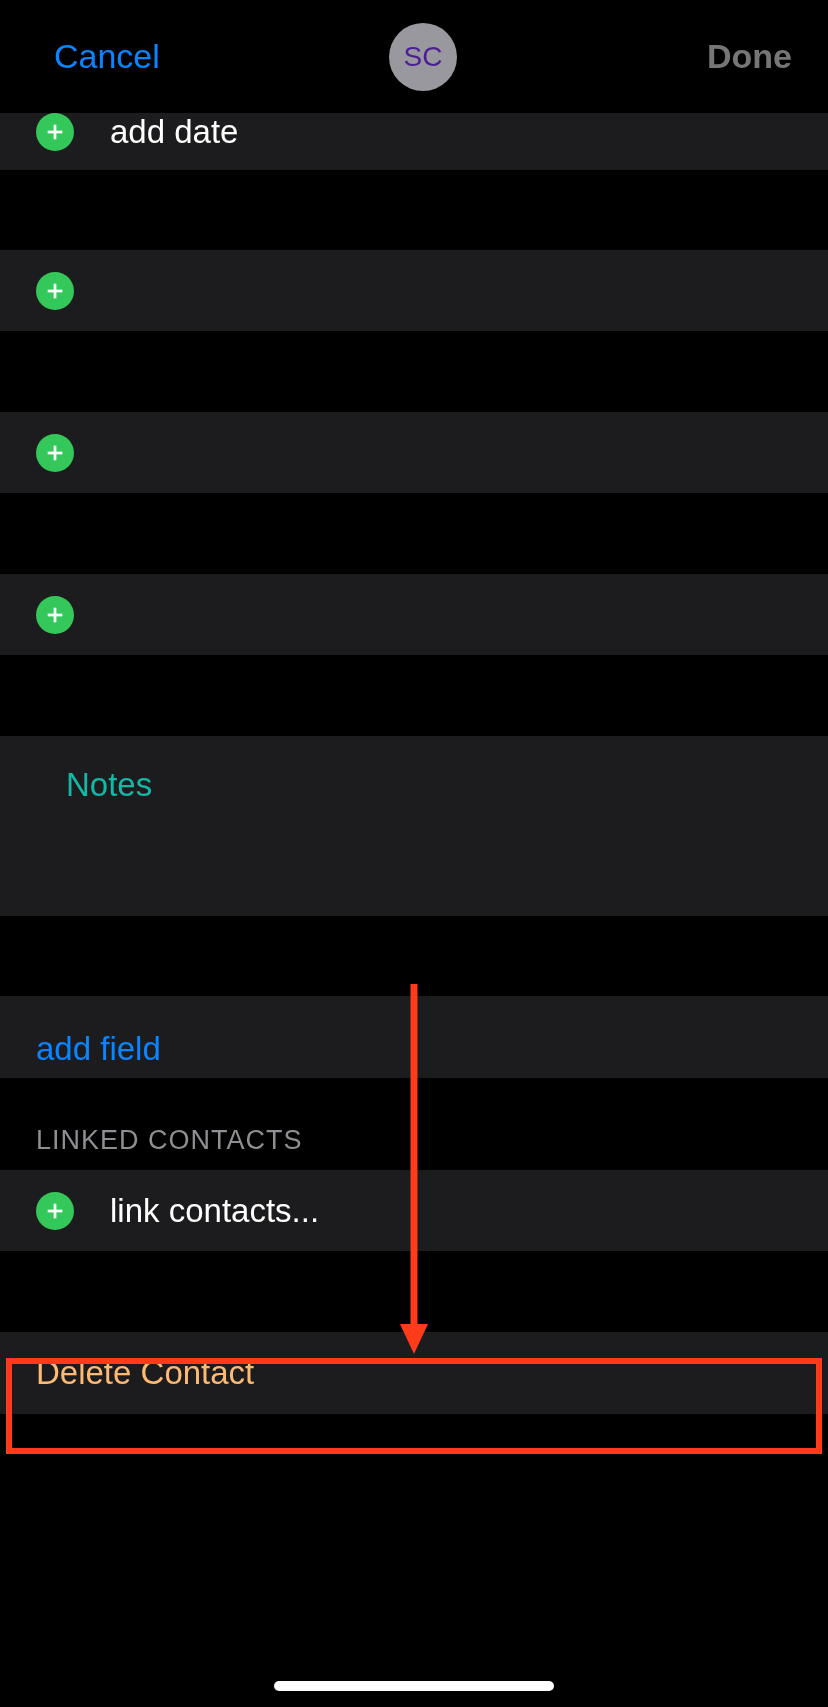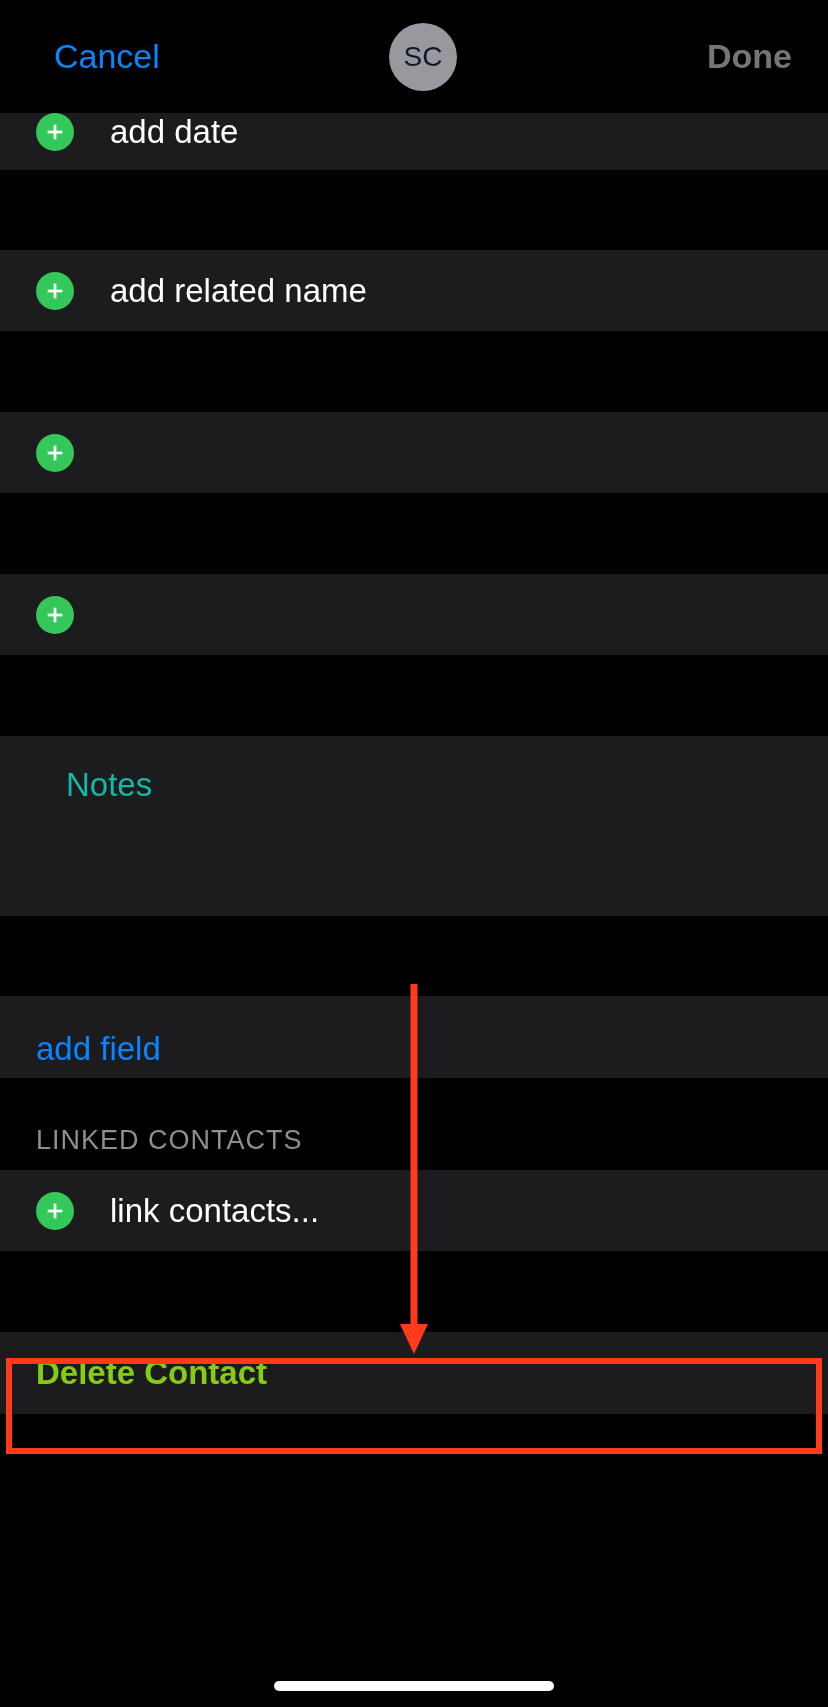--- a/index.html
+++ b/index.html
@@ -45,21 +45,21 @@
       left: 50%;
       transform: translateX(-50%);
       width: 68px;
       height: 68px;
       border-radius: 50%;
       background: #98989e;
       display: flex;
       align-items: center;
       justify-content: center;
       font-size: 28px;
-      color: #0f172a;
+      color: #4c1d95;
       font-weight: 400;
     }
     .row {
       background: #1c1c1e;
       display: flex;
       align-items: center;
       padding: 0 36px;
       border-bottom: 1px solid #000;
     }
     .row-add {
@@ -124,22 +124,21 @@
     }
     .delete-row {
       background: #1c1c1e;
       padding: 0 36px;
       height: 82px;
       display: flex;
       align-items: center;
     }
     .delete-label {
       font-size: 33px;
-      color: #84cc16;
-      font-weight: bold;
+      color: #fdba74;
     }
     .annotation-box {
       position: absolute;
       left: 6px;
       width: 816px;
       border: 6px solid #ff3b1a;
       pointer-events: none;
     }
     .annotation-arrow {
       position: absolute;
@@ -197,21 +196,20 @@
 
 <div class="spacer"></div>
 
 <div class="row row-add">
   <div class="add-icon">
     <svg viewBox="0 0 24 24" fill="none" stroke="#fff" stroke-width="3">
         <line x1="12" y1="4" x2="12" y2="20"></line>
         <line x1="4" y1="12" x2="20" y2="12"></line>
       </svg>
   </div>
-  <span class="row-label">add related name</span>
 </div>
 
 <div class="spacer"></div>
 
 <div class="row row-add">
   <div class="add-icon">
     <svg viewBox="0 0 24 24" fill="none" stroke="#fff" stroke-width="3">
         <line x1="12" y1="4" x2="12" y2="20"></line>
         <line x1="4" y1="12" x2="20" y2="12"></line>
       </svg>

